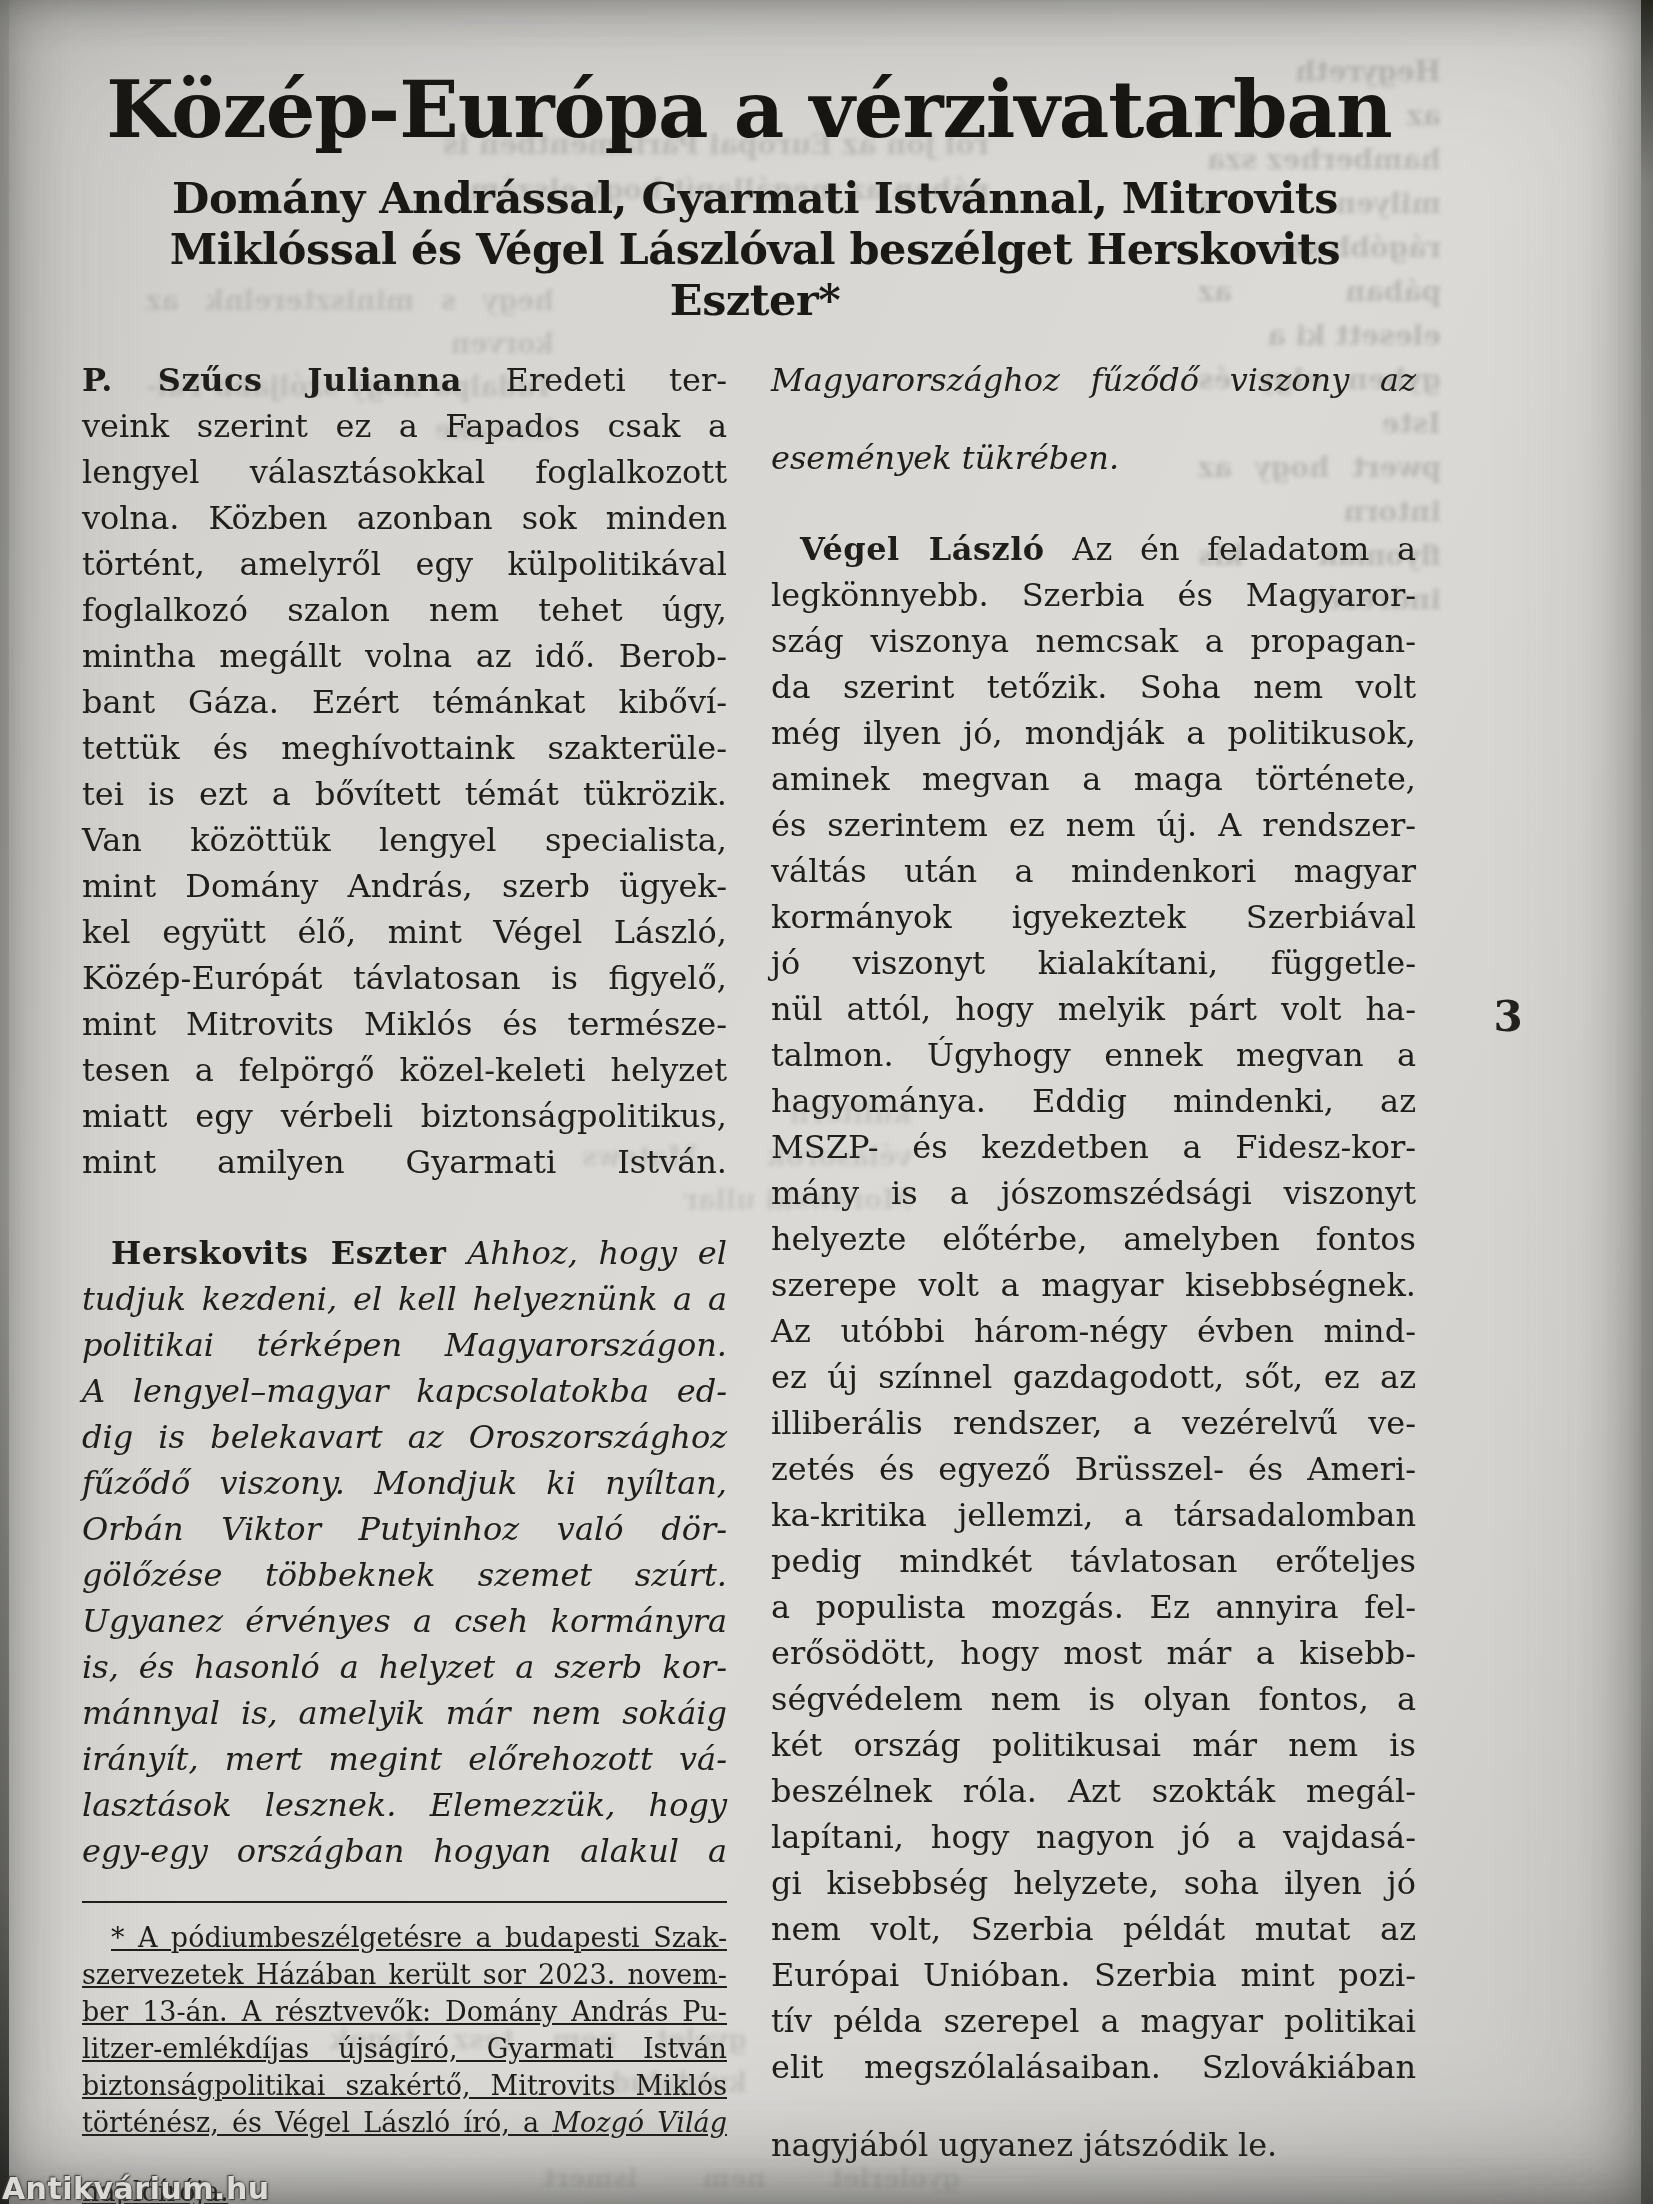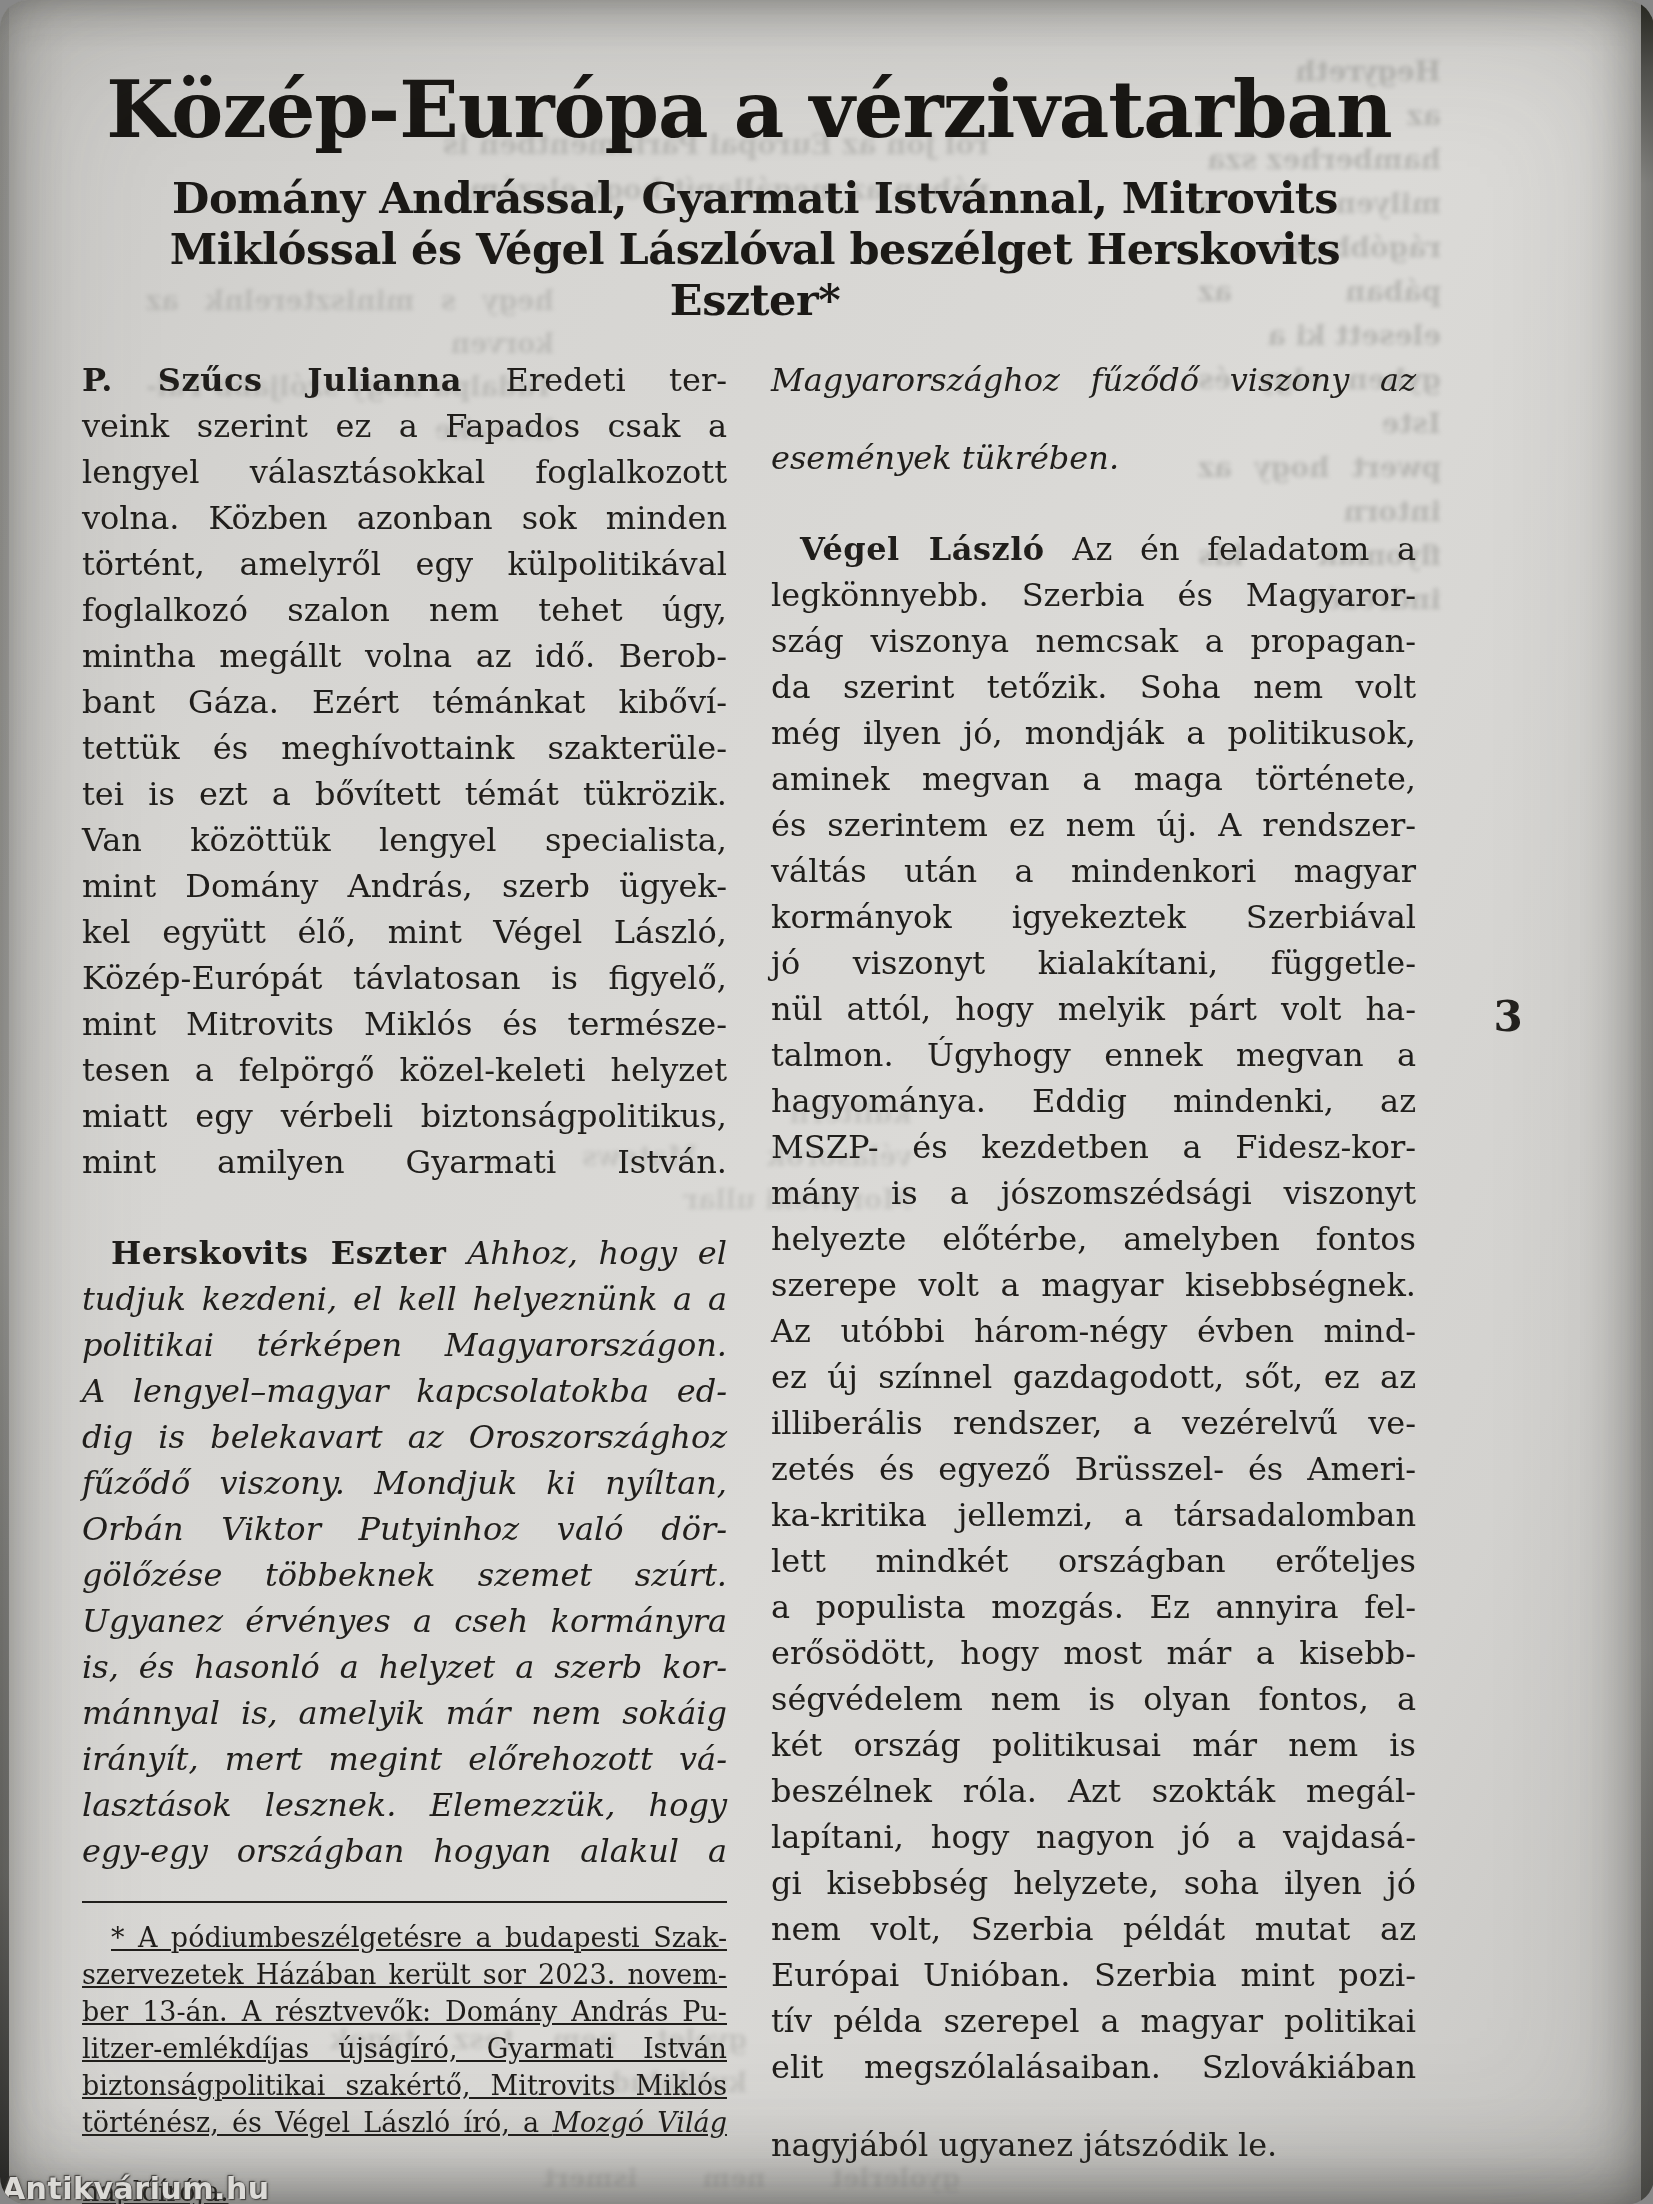--- a/index.html
+++ b/index.html
@@ -1,21 +1,20 @@
 <!DOCTYPE html>
 <html><head>
 <meta charset="utf-8">
 <style>
   html,body{margin:0;padding:0;background:#888;}
   .page{
     position:relative;width:1654px;height:2205px;overflow:hidden;
     background:linear-gradient(115deg,#cbcac7 0%,#d6d5d2 22%,#dbdad7 55%,#d3d2cf 82%,#c6c5c2 100%);
     font-family:"DejaVu Serif","Liberation Serif",serif;
     color:#201e1b;
-    border-radius:28px;
   }
   .vignette{position:absolute;inset:0;z-index:5;pointer-events:none;
     box-shadow:inset 0 0 136px 24px rgba(70,68,64,.22),
                inset -27px 0 58px -17.5px rgba(40,40,38,.45),
                inset 25px 0 68px -29px rgba(40,40,38,.35),
                inset 0 -44px 87px -34px rgba(35,35,33,.40),
                inset 0 24px 58px -34px rgba(60,58,54,.30);}
   .edge-right{position:absolute;top:0;right:0;width:12.6px;height:100%;z-index:6;
     background:linear-gradient(to bottom,#26261f 0,#4e4e4a 68px,rgba(110,110,106,.55) 184px,
                rgba(130,130,126,.35) 45%,rgba(120,120,116,.40) 75%,rgba(55,55,51,.75) 100%);}
@@ -127,21 +126,21 @@
           <div class="line">hagyománya. Eddig mindenki, az</div>
           <div class="line">MSZP- és kezdetben a Fidesz-kor-</div>
           <div class="line">mány is a jószomszédsági viszonyt</div>
           <div class="line">helyezte előtérbe, amelyben fontos</div>
           <div class="line">szerepe volt a magyar kisebbségnek.</div>
           <div class="line">Az utóbbi három-négy évben mind-</div>
           <div class="line">ez új színnel gazdagodott, sőt, ez az</div>
           <div class="line">illiberális rendszer, a vezérelvű ve-</div>
           <div class="line">zetés és egyező Brüsszel- és Ameri-</div>
           <div class="line">ka-kritika jellemzi, a társadalomban</div>
-          <div class="line">lett mindkét országban erőteljes</div>
+          <div class="line">pedig mindkét távlatosan erőteljes</div>
           <div class="line">a populista mozgás. Ez annyira fel-</div>
           <div class="line">erősödött, hogy most már a kisebb-</div>
           <div class="line">ségvédelem nem is olyan fontos, a</div>
           <div class="line">két ország politikusai már nem is</div>
           <div class="line">beszélnek róla. Azt szokták megál-</div>
           <div class="line">lapítani, hogy nagyon jó a vajdasá-</div>
           <div class="line">gi kisebbség helyzete, soha ilyen jó</div>
           <div class="line">nem volt, Szerbia példát mutat az</div>
           <div class="line">Európai Unióban. Szerbia mint pozi-</div>
           <div class="line">tív példa szerepel a magyar politikai</div>

